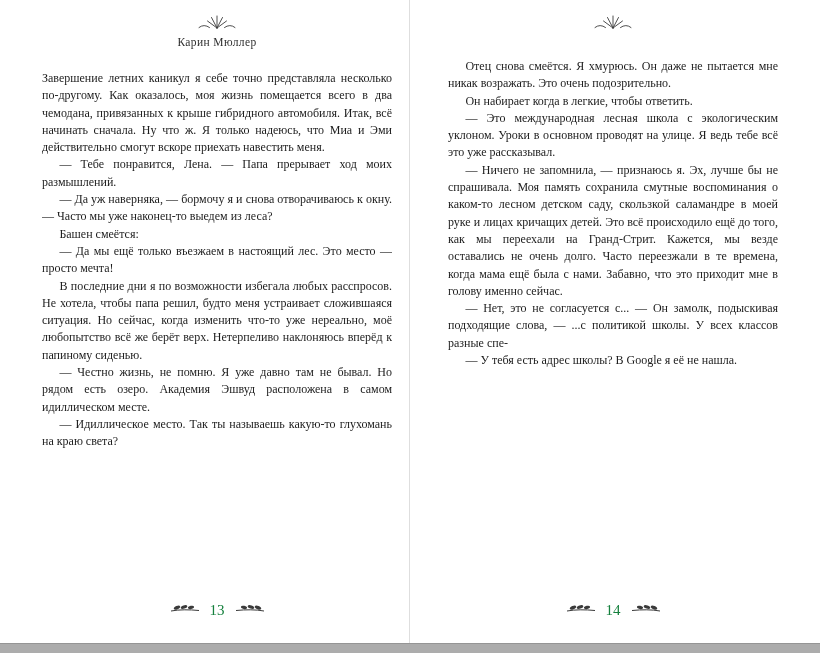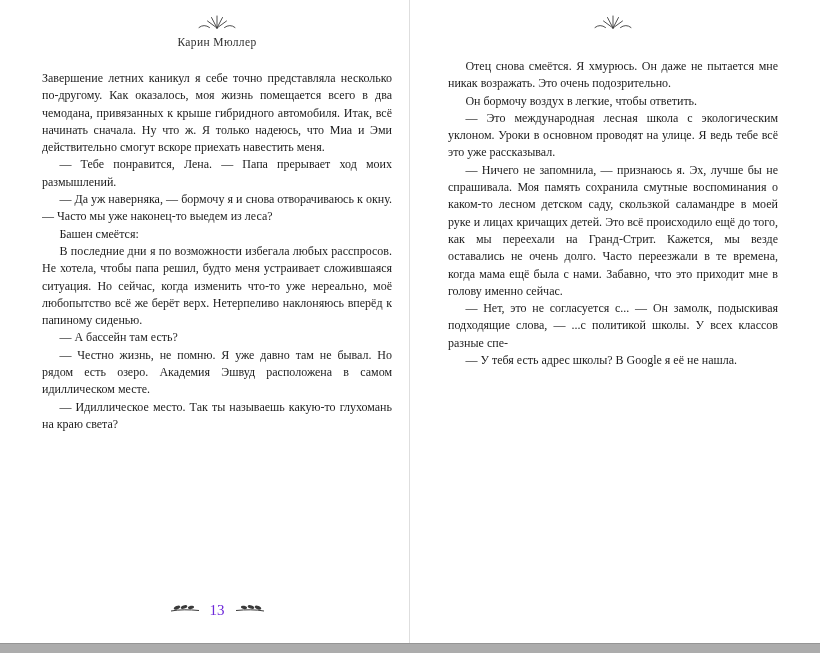--- a/index.html
+++ b/index.html
@@ -29,21 +29,21 @@
     text-align:justify;
     hyphens:auto;-webkit-hyphens:auto;
   }
   .para{margin:0;text-indent:1.45em;}
   .para.no-indent{text-indent:0;}
   .page-footer{
     flex:0 0 auto;
     display:flex;justify-content:center;align-items:center;gap:10px;
     padding:8px 0 24px 0;
   }
-  .page-number{font-size:15px;color:#6d28d9;}
+  .page-number{font-size:15px;color:#15803d;}
   .leaf{display:block;}
   .leaf.mirror{transform:scaleX(-1);}
   .bottom-bar{flex:0 0 auto;height:9px;background:#acacac;border-top:1px solid #959595;}
 </style>
 </head>
 <body>
 
 <div class="screen">
   <div class="spread">
     <div class="divider"></div>
@@ -64,22 +64,22 @@
           </svg>
         </span>
         <div class="running-head">Карин Мюллер</div>
       </div>
 
       <div class="page-body">
           <p class="para no-indent">Завершение летних каникул я себе точно представляла несколько по-другому. Как оказалось, моя жизнь помещается всего в два чемодана, привязанных к крыше гибридного автомобиля. Итак, всё начинать сначала. Ну что ж. Я только надеюсь, что Миа и Эми действительно смогут вскоре приехать навестить меня.</p>
           <p class="para">— Тебе понравится, Лена. — Папа прерывает ход моих размышлений.</p>
           <p class="para">— Да уж наверняка, — бормочу я и снова отворачиваюсь к окну. — Часто мы уже наконец-то выедем из леса?</p>
           <p class="para">Башен смеётся:</p>
+          <p class="para">— Да мы ещё только въезжаем в настоящий лес. Это место — просто мечта!</p>
           <p class="para">В последние дни я по возможности избегала любых расспросов. Не хотела, чтобы папа решил, будто меня устраивает сложившаяся ситуация. Но сейчас, когда изменить что-то уже нереально, моё любопытство всё же берёт верх. Нетерпеливо наклоняюсь вперёд к папиному сиденью.</p>
-          <p class="para">— А бассейн там есть?</p>
           <p class="para">— Честно жизнь, не помню. Я уже давно там не бывал. Но рядом есть озеро. Академия Эшвуд расположена в самом идиллическом месте.</p>
           <p class="para">— Идиллическое место. Так ты называешь какую-то глухомань на краю света?</p>
         </div>
 
       <div class="page-footer">
         <span class="leaf">
           <svg width="30" height="12" viewBox="0 0 30 12">
             <path d="M1 8 C 9 6.5, 19 6.5, 29 7.5" stroke="#3a3a3a" fill="none" stroke-width="1"></path>
             <ellipse cx="7" cy="4.6" rx="3.4" ry="1.7" fill="#3a3a3a" transform="rotate(-24 7 4.6)"></ellipse>
             <ellipse cx="14" cy="4" rx="3.4" ry="1.7" fill="#3a3a3a" transform="rotate(-18 14 4)"></ellipse>
@@ -110,24 +110,43 @@
               <line x1="20" y1="14" x2="29.5" y2="7"></line>
               <path d="M2,13.5 Q7,9.5 12.5,13.5"></path>
               <path d="M27.5,13.5 Q33,9.5 38,13.5"></path>
             </g>
           </svg>
         </span>
       </div>
 
       <div class="page-body">
           <p class="para">Отец снова смеётся. Я хмурюсь. Он даже не пытается мне никак возражать. Это очень подозрительно.</p>
-          <p class="para">Он бормочу воздух в легкие, чтобы ответить.</p>
+          <p class="para">Он набирает когда в легкие, чтобы ответить.</p>
           <p class="para">— Это международная лесная школа с экологическим уклоном. Уроки в основном проводят на улице. Я ведь тебе всё это уже рассказывал.</p>
           <p class="para">— Ничего не запомнила, — признаюсь я. Эх, лучше бы не спрашивала. Моя память сохранила смутные воспоминания о каком-то лесном детском саду, скользкой саламандре в моей руке и лицах кричащих детей. Это всё происходило ещё до того, как мы переехали на Гранд-Стрит. Кажется, мы везде оставались не очень долго. Часто переезжали в те времена, когда мама ещё была с нами. Забавно, что это приходит мне в голову именно сейчас.</p>
           <p class="para">— Нет, это не согласуется с... — Он замолк, подыскивая подходящие слова, — ...с политикой школы. У всех классов разные спе-</p>
           <p class="para">— У тебя есть адрес школы? В Google я её не нашла.</p>
         </div>
 
+      <div class="page-footer">
+        <span class="leaf">
+          <svg width="30" height="12" viewBox="0 0 30 12">
+            <path d="M1 8 C 9 6.5, 19 6.5, 29 7.5" stroke="#3a3a3a" fill="none" stroke-width="1"></path>
+            <ellipse cx="7" cy="4.6" rx="3.4" ry="1.7" fill="#3a3a3a" transform="rotate(-24 7 4.6)"></ellipse>
+            <ellipse cx="14" cy="4" rx="3.4" ry="1.7" fill="#3a3a3a" transform="rotate(-18 14 4)"></ellipse>
+            <ellipse cx="21" cy="4.4" rx="3.1" ry="1.6" fill="#3a3a3a" transform="rotate(-12 21 4.4)"></ellipse>
+          </svg>
+        </span>
+        <span class="page-number">14</span>
+        <span class="leaf mirror">
+          <svg width="30" height="12" viewBox="0 0 30 12">
+            <path d="M1 8 C 9 6.5, 19 6.5, 29 7.5" stroke="#3a3a3a" fill="none" stroke-width="1"></path>
+            <ellipse cx="7" cy="4.6" rx="3.4" ry="1.7" fill="#3a3a3a" transform="rotate(-24 7 4.6)"></ellipse>
+            <ellipse cx="14" cy="4" rx="3.4" ry="1.7" fill="#3a3a3a" transform="rotate(-18 14 4)"></ellipse>
+            <ellipse cx="21" cy="4.4" rx="3.1" ry="1.6" fill="#3a3a3a" transform="rotate(-12 21 4.4)"></ellipse>
+          </svg>
+        </span>
+      </div>
     </div>
   </div>
 
   <div class="bottom-bar"></div>
 </div>
 
 </body></html>

